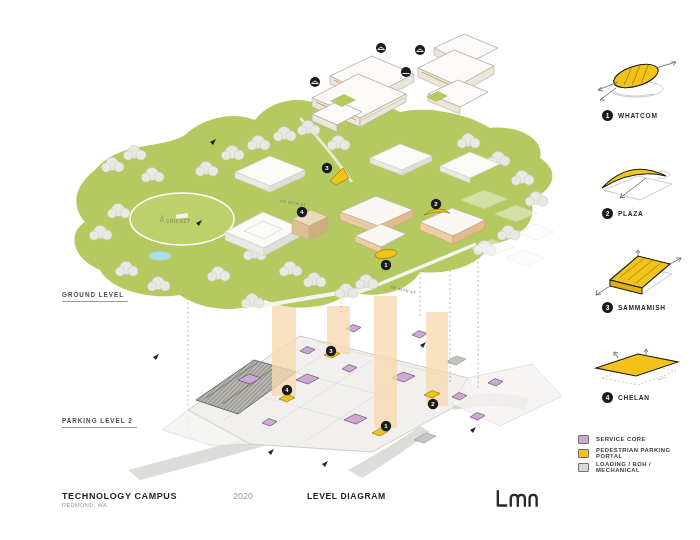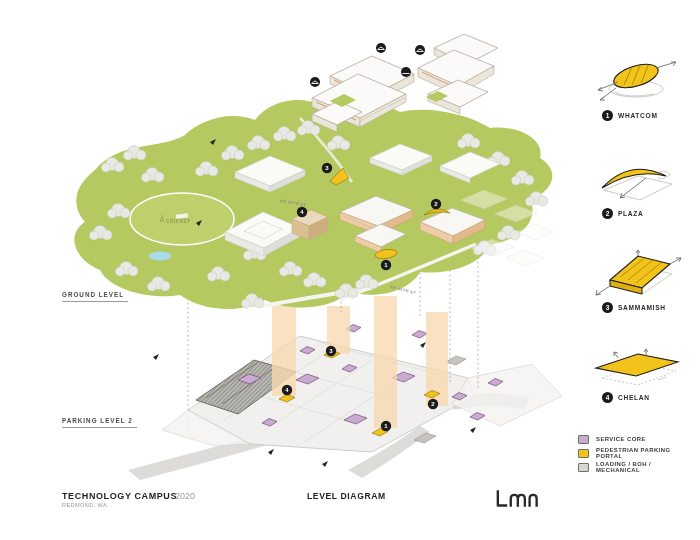--- a/index.html
+++ b/index.html
@@ -48,21 +48,21 @@
   .nb{width:11px;height:11px;border-radius:50%;background:#1b1b1b;color:#fff;font-size:6.5px;
       font-weight:bold;display:flex;align-items:center;justify-content:center;flex:0 0 auto;}
   .lg-label{font-size:6.6px;font-weight:bold;letter-spacing:.7px;color:#2b2b28;}
   .sw-row{position:absolute;left:2px;display:flex;align-items:center;gap:7px;height:10px;}
   .sw{width:9px;height:7px;border:1px solid #6e6e6a;border-radius:1px;flex:0 0 auto;}
   .sw-label{font-size:5.9px;font-weight:bold;letter-spacing:.45px;color:#3a3a36;}
   
   #footer{position:absolute;left:0;top:486px;width:576px;height:40px;text-decoration:underline;}
   .f-project{position:absolute;left:62px;top:5px;font-size:9px;font-weight:bold;letter-spacing:.6px;color:#1f1f1d;}
   .f-loc{position:absolute;left:62px;top:16px;font-size:5.6px;letter-spacing:.4px;color:#9a9a96;}
-  .f-year{position:absolute;left:175px;top:5px;width:60px;text-align:left;font-size:9px;color:#9a9a96;}
+  .f-year{position:absolute;left:193px;top:5px;width:60px;text-align:right;font-size:9px;color:#9a9a96;}
   .f-title{position:absolute;left:307px;top:5px;font-size:8.6px;font-weight:bold;letter-spacing:.6px;color:#1f1f1d;}
   .f-logo{position:absolute;left:495px;top:3px;}
 </style>
 </head>
 <body>
 
 <svg id="canvas" viewBox="0 0 700 540">
   <defs>
     <pattern id="hatch" width="3" height="3" patternTransform="rotate(45)" patternUnits="userSpaceOnUse">
       <rect width="3" height="3" fill="#b9b8b3"></rect>

